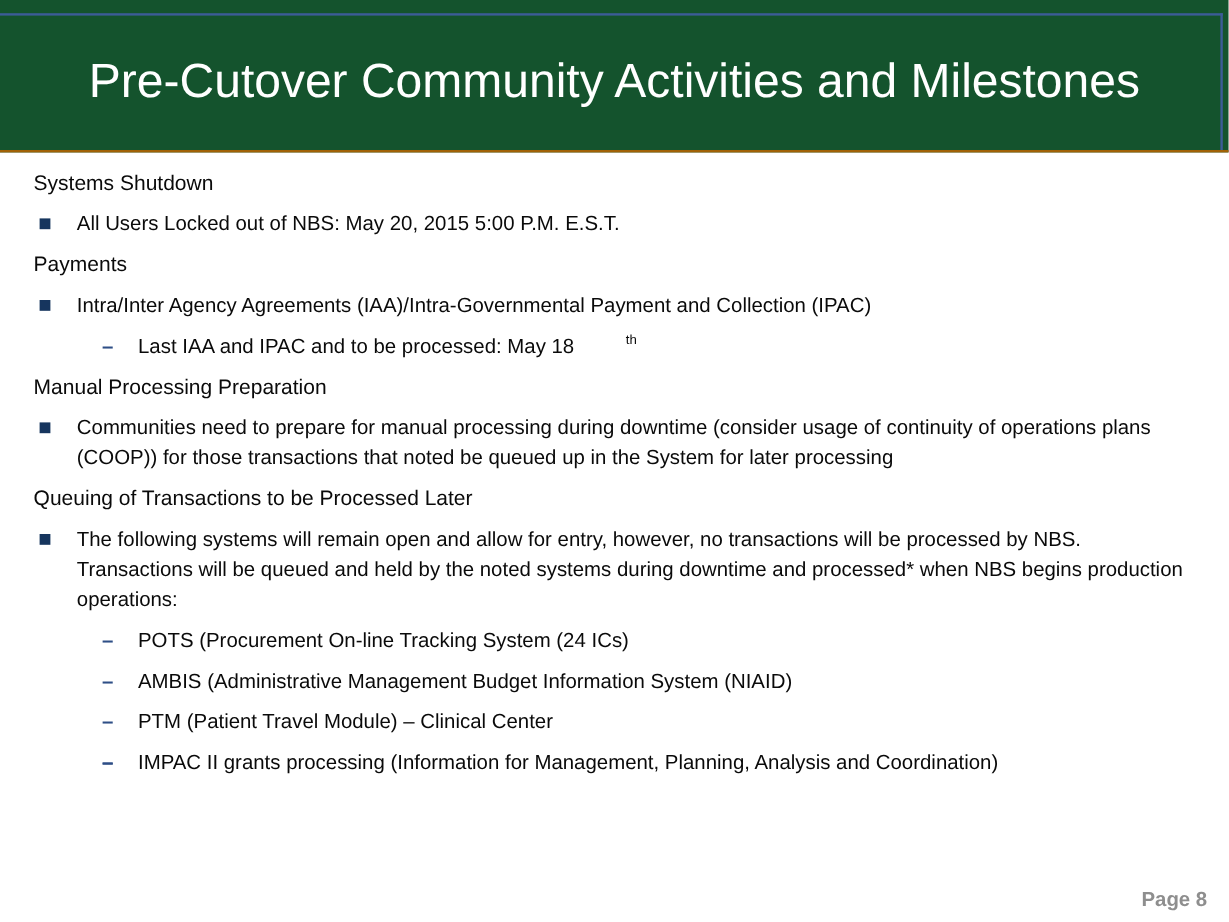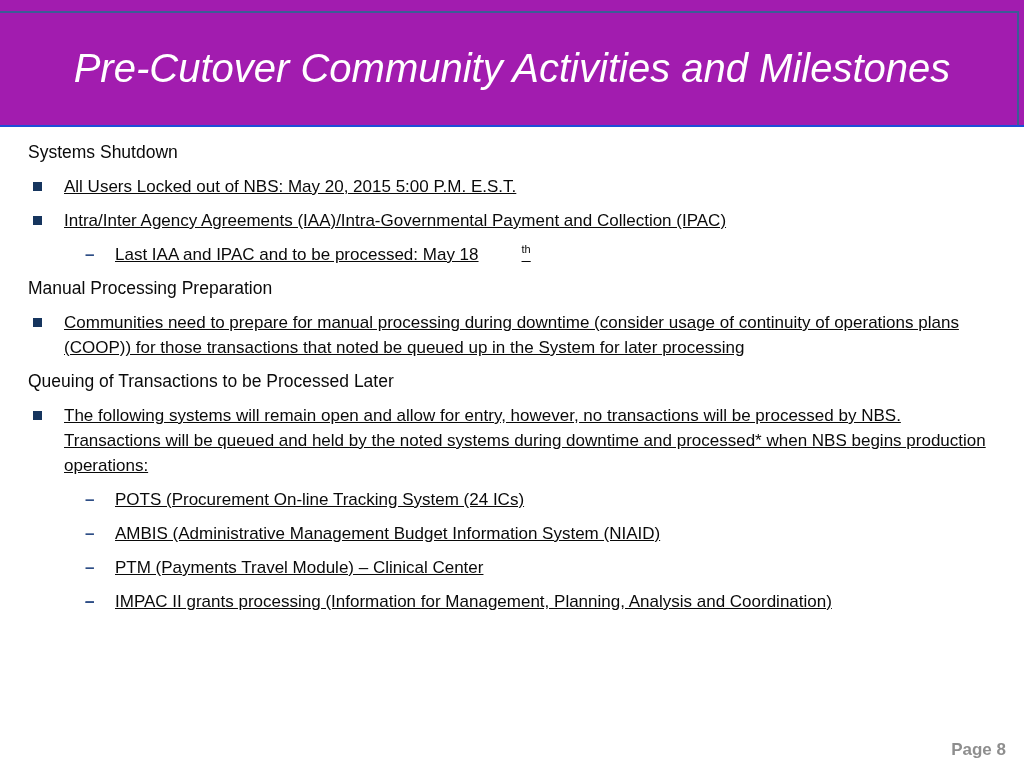--- a/index.html
+++ b/index.html
@@ -1,41 +1,40 @@
 <!DOCTYPE html>
 <html><head>
 <meta charset="utf-8">
 <style>
   html,body{margin:0;padding:0;background:#ffffff;}
   .slide{
     position:relative;width:1024px;height:768px;overflow:hidden;
     background:#ffffff;font-family:"Liberation Sans",sans-serif;
   }
   .header{
-    position:relative;height:125px;background:#a21caf;
+    position:relative;height:125px;background:#14532d;
     display:flex;align-items:center;justify-content:center;
-    border-bottom:2px solid #1d4ed8;
-    font-style:italic;
+    border-bottom:2px solid #a16207;
   }
   .header-accent{
     position:absolute;top:11px;left:0;right:5px;bottom:0;
     border-top:2px solid #3C5C97;border-right:2px solid #3C5C97;
     pointer-events:none;
   }
   .title{
     color:#ffffff;font-size:40px;font-weight:400;margin:0;
     padding-top:12px;white-space:nowrap;
   }
   .content{
     padding:11px 30px 0 28px;color:#0a0a0a;
     font-size:17px;line-height:25px;
   }
   .heading{font-weight:400;font-size:17.5px;margin-top:9px;}
   .content > :first-child{margin-top:2px;}
-  .item{position:relative;margin-top:9px;max-width:930px;text-decoration:underline;}
+  .item{position:relative;margin-top:9px;max-width:930px;}
   .bullet{padding-left:36px;}
   .square{
     position:absolute;left:5px;top:8px;width:9px;height:9px;
     background:#16355E;
   }
   .sub{padding-left:87px;}
   .dash{
     position:absolute;left:57px;top:0;
     color:#2E4E86;font-weight:700;
   }
@@ -50,27 +49,28 @@
 
 <div class="slide">
   <header class="header">
     <div class="header-accent"></div>
     <h1 class="title">Pre-Cutover Community Activities and Milestones</h1>
   </header>
 
   <main class="content" id="content">
       <div class="heading">Systems Shutdown</div>
       <div class="item bullet"><span class="square"></span><span class="txt">All Users Locked out of NBS: May 20, 2015 5:00 P.M. E.S.T.</span></div>
+      <div class="heading">Payments</div>
       <div class="item bullet"><span class="square"></span><span class="txt">Intra/Inter Agency Agreements (IAA)/Intra-Governmental Payment and Collection (IPAC)</span></div>
       <div class="item sub"><span class="dash">–</span><span class="txt">Last IAA and IPAC and to be processed: May 18<sup>th</sup></span></div>
       <div class="heading">Manual Processing Preparation</div>
       <div class="item bullet"><span class="square"></span><span class="txt">Communities need to prepare for manual processing during downtime (consider usage of continuity of operations plans (COOP)) for those transactions that noted be queued up in the System for later processing</span></div>
       <div class="heading">Queuing of Transactions to be Processed Later</div>
       <div class="item bullet"><span class="square"></span><span class="txt">The following systems will remain open and allow for entry, however, no transactions will be processed by NBS. Transactions will be queued and held by the noted systems during downtime and processed* when NBS begins production operations:</span></div>
       <div class="item sub"><span class="dash">–</span><span class="txt">POTS (Procurement On-line Tracking System (24 ICs)</span></div>
       <div class="item sub"><span class="dash">–</span><span class="txt">AMBIS (Administrative Management Budget Information System (NIAID)</span></div>
-      <div class="item sub"><span class="dash">–</span><span class="txt">PTM (Payments Travel Module) – Clinical Center</span></div>
+      <div class="item sub"><span class="dash">–</span><span class="txt">PTM (Patient Travel Module) – Clinical Center</span></div>
       <div class="item sub"><span class="dash">–</span></div>
       <div class="item sub"><span class="dash">–</span><span class="txt">IMPAC II grants processing (Information for Management, Planning, Analysis and Coordination)</span></div>
     </main>
 
   <div class="page-num">Page 8</div>
 </div>
 
 </body></html>

